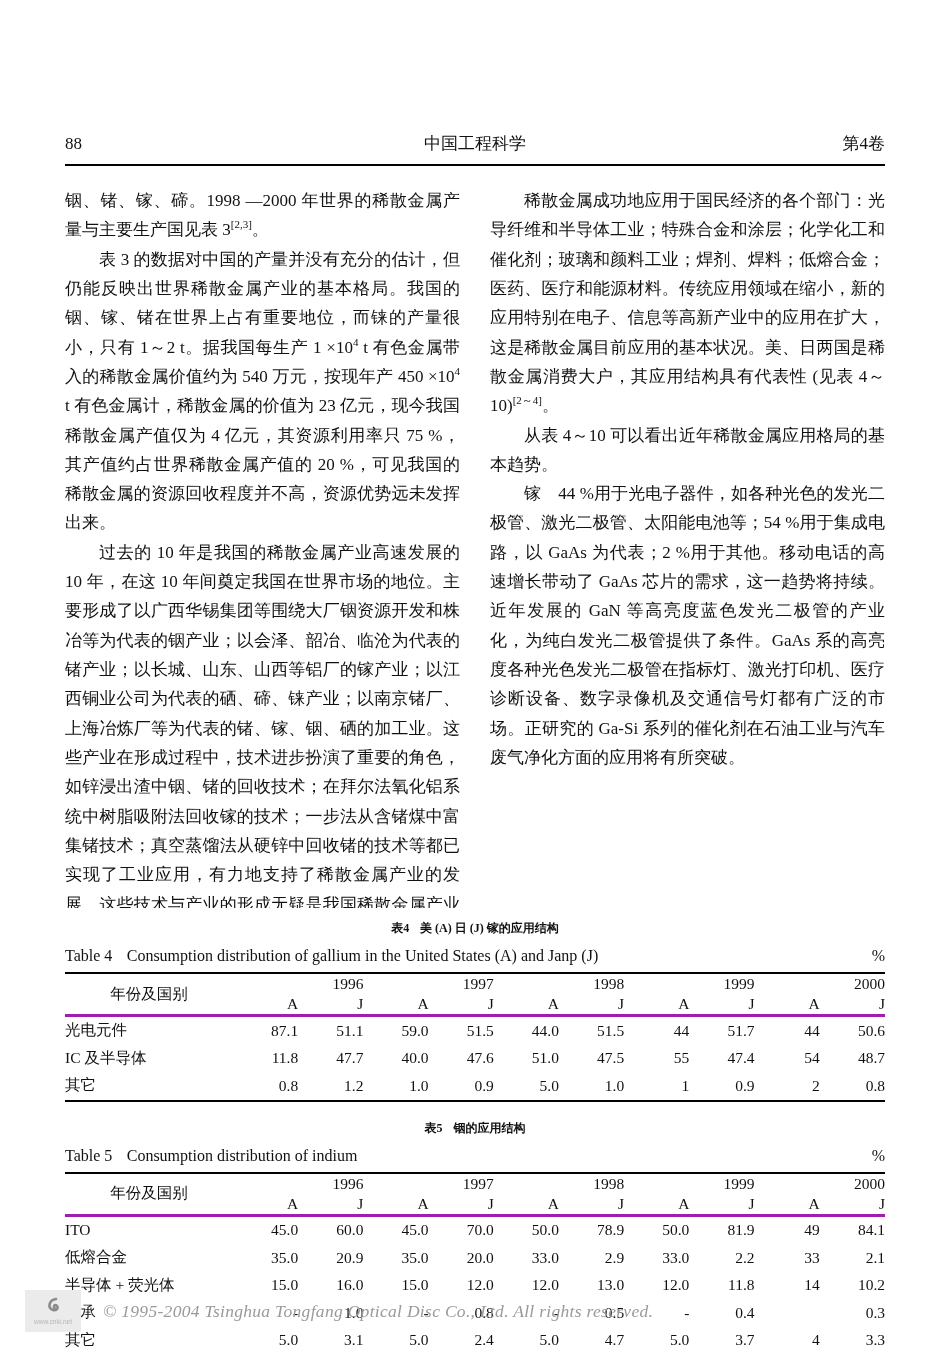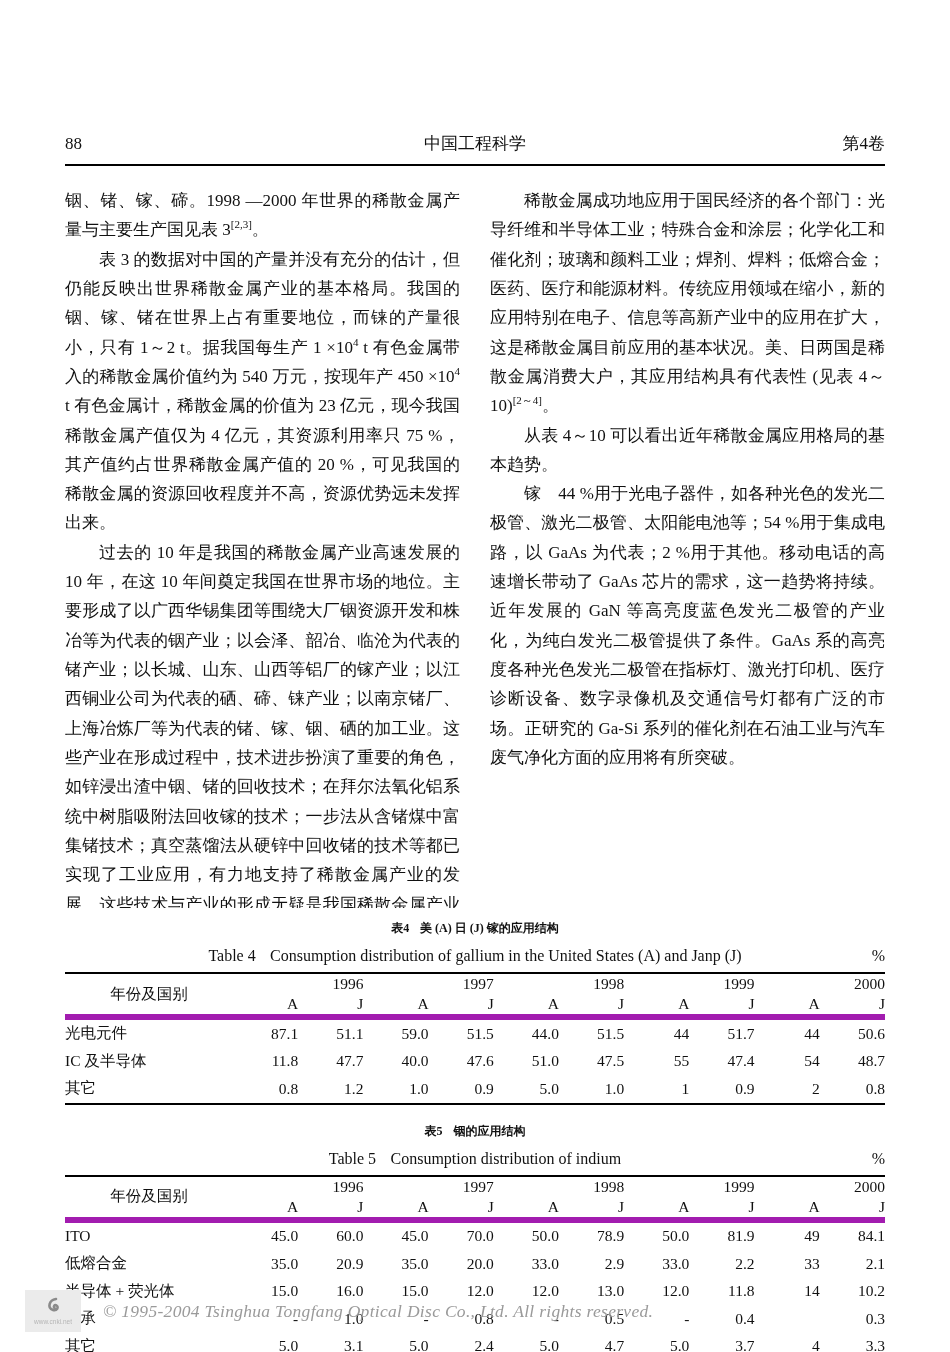--- a/index.html
+++ b/index.html
@@ -55,34 +55,34 @@
   .table-block { margin-top: 12px; }
   .table-block + .table-block { margin-top: 18px; }
   .cap-zh {
     text-align: center;
     font-size: 12px;
     font-weight: bold;
   }
   .cap-zh .cap-gap, .cap-en .cap-gap { display: inline-block; width: 0.9em; }
   .cap-en {
     position: relative;
-    text-align: center;
+    text-align: left;
     font-size: 16px;
     margin-top: 10px;
   }
   .cap-en .unit { position: absolute; right: 0; top: 0; }
   table.data-table {
     width: 100%;
     border-collapse: collapse;
     table-layout: fixed;
     margin-top: 7px;
     font-size: 15.5px;
   }
   table.data-table { border-top: 2.5px solid #000; border-bottom: 2.5px solid #000; }
-  table.data-table thead { border-bottom: 6px solid #a21caf; }
+  table.data-table thead { border-bottom: 3px solid #a21caf; }
   table.data-table th { font-weight: normal; padding: 0; }
   table.data-table thead th { height: 20px; vertical-align: middle; text-align: right; }
   table.data-table th.row-head-label { text-align: center; }
   table.data-table tbody td { height: 27.5px; vertical-align: middle; padding: 0; }
   td.lbl { text-align: left; padding-left: 12px; }
   td.num { text-align: right; padding-right: 15px; }
   
   .footer {
     position: absolute;
     left: 25px;

